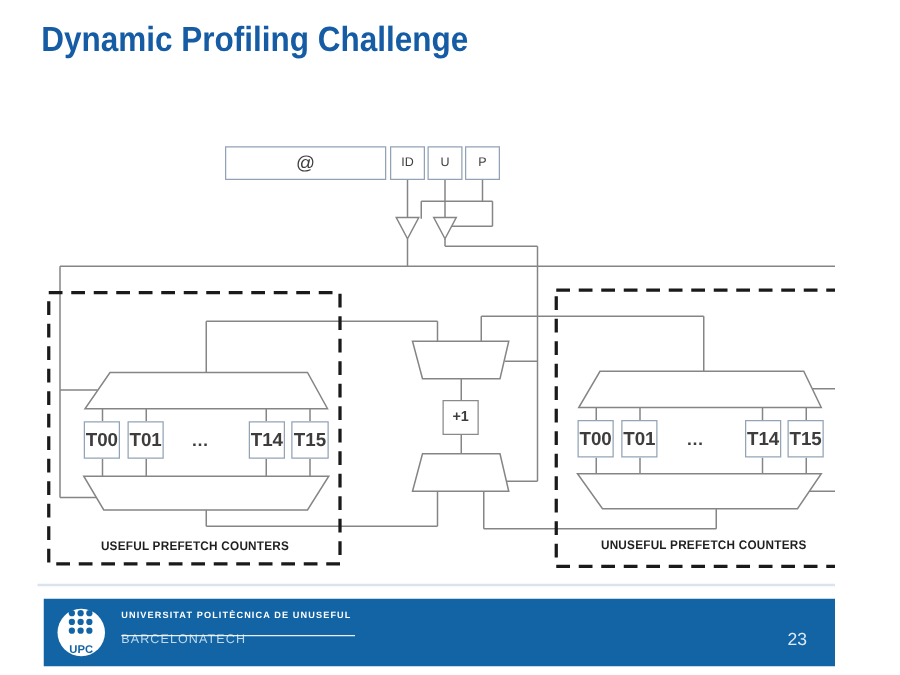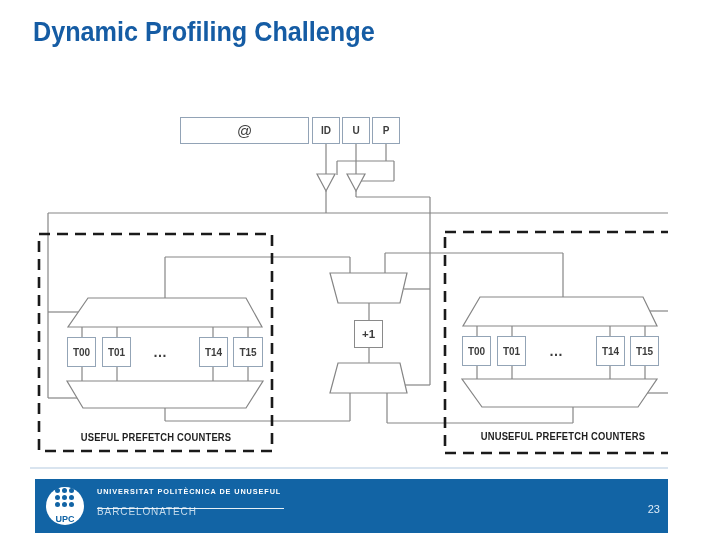--- a/index.html
+++ b/index.html
@@ -3,43 +3,43 @@
 <meta charset="utf-8">
 <style>
   html,body{margin:0;padding:0;background:#fff;}
   .slide{position:relative;width:668px;height:540px;background:#ffffff;overflow:hidden;
          font-family:"Liberation Sans",sans-serif;}
   .title{position:absolute;left:33px;top:16px;font-size:28px;font-weight:bold;
          color:#155CA4;transform:scaleX(.90);transform-origin:left top;letter-spacing:0px;white-space:nowrap;}
   svg.diagram{position:absolute;left:0;top:0;}
   .dbox{position:absolute;box-sizing:border-box;background:#fff;border:1.4px solid #92A3B6;
         display:flex;align-items:center;justify-content:center;color:#3d3d3d;}
-  .reg{font-size:10px;font-weight:700;}
+  .reg{font-size:10px;font-weight:400;}
   .at{font-size:15px;}
-  .cnt{font-size:10px;font-weight:600;border:1.2px solid #93A4B6;}
+  .cnt{font-size:15px;font-weight:600;border:1.2px solid #93A4B6;}
   .plus{font-size:11.5px;border:1.2px solid #8a8a8a;font-weight:600;}
   .dots{position:absolute;font-size:14px;font-weight:bold;color:#3d3d3d;text-align:center;}
   .caption{position:absolute;font-size:10px;font-weight:bold;color:#1f1f1f;text-align:center;
            letter-spacing:.2px;transform:scaleX(.94);transform-origin:center;white-space:nowrap;}
   .footband{position:absolute;left:30px;top:467px;width:690px;height:2px;background:#d9e4ef;}
   .footbar{position:absolute;left:35px;top:479px;width:685px;height:54px;background:#1264A5;}
   .logo-circle{position:absolute;left:11px;top:8px;width:38px;height:38px;background:#fff;border-radius:50%;
                display:flex;flex-direction:column;align-items:center;justify-content:center;}
   .dotgrid{display:grid;grid-template-columns:repeat(3,6px);grid-auto-rows:6px;gap:1px;}
   .dotgrid span{width:5px;height:5px;border-radius:50%;background:#1264A5;}
   .logo-upc{font-size:9px;font-weight:bold;color:#1264A5;line-height:9px;margin-top:7px;}
   .ft1{position:absolute;left:62px;top:7.5px;font-size:7.3px;font-weight:bold;color:#ffffff;
        letter-spacing:.9px;white-space:nowrap;}
   .ft2{position:absolute;left:62px;top:27px;font-size:10px;font-weight:normal;color:#c3d9ea;
        letter-spacing:.9px;white-space:nowrap;}
   .ftrule{position:absolute;left:62px;top:28.5px;width:187px;height:1px;background:#ffffff;opacity:.9;}
   .ft3{position:absolute;left:62px;top:32px;font-size:8.4px;font-weight:bold;color:#ffffff;
        letter-spacing:.2px;white-space:nowrap;}
-  .pagenum{position:absolute;left:630px;top:503px;width:30px;text-align:right;
-           font-size:11px;color:#ddebf7;}
+  .pagenum{position:absolute;left:630px;top:503px;width:30px;text-align:left;
+           font-size:14px;color:#ddebf7;}
 </style>
 </head>
 <body>
 
 <div class="slide">
 
   <div class="title">Dynamic Profiling Challenge</div>
 
   <svg class="diagram" width="720" height="540" viewBox="0 0 720 540">
     <g stroke="#858585" stroke-width="1.2" fill="none">

